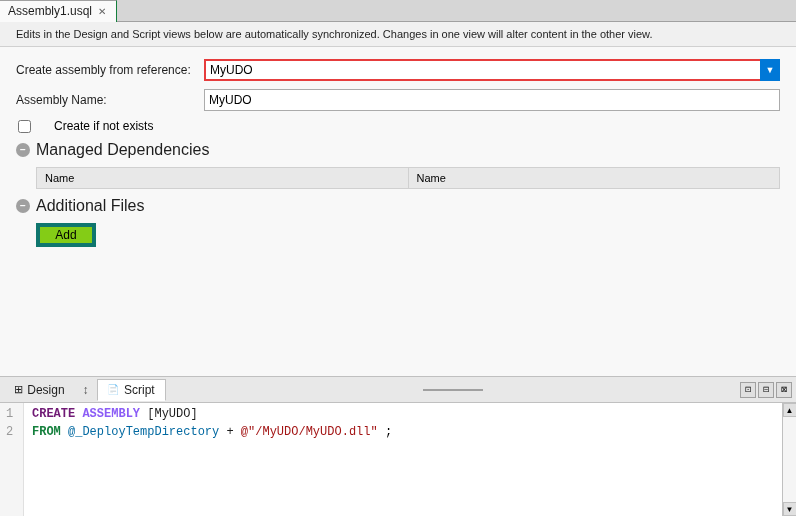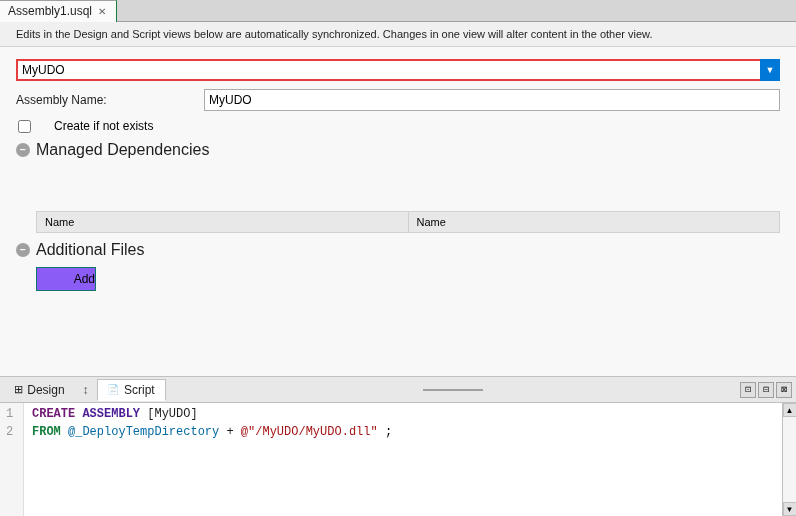--- a/index.html
+++ b/index.html
@@ -167,21 +167,20 @@
     .section-label {
       font-size: 16px;
       color: #1e1e1e;
     }
 
     
     .deps-table-container {
       margin-left: 20px;
       border: 1px solid #d0d0d0;
       background: white;
-      margin-top: 44px;
     }
 
     .deps-table {
       width: 100%;
       border-collapse: collapse;
     }
 
     .deps-table th {
       background: #e8e8e8;
       border-right: 1px solid #d0d0d0;
@@ -193,27 +192,27 @@
     }
 
     .deps-table th:last-child {
       border-right: none;
     }
 
     
     .add-btn {
       width: 60px;
       height: 24px;
-      background: #8b5cf6;
-      border: 1px solid #0f766e;
-      cursor: pointer;
-      font-size: 12px;
-      display: flex;
-      align-items: center;
-      justify-content: flex-end;
+      background: #84cc16;
+      border: 4px solid #0f766e;
+      cursor: pointer;
+      font-size: 12px;
+      display: flex;
+      align-items: center;
+      justify-content: center;
       margin-left: 20px;
     }
 
     
     .bottom-panel {
       display: flex;
       flex-direction: column;
       height: 140px;
       border-top: 1px solid #c0c0c0;
     }
@@ -313,21 +312,21 @@
       flex: 1;
       overflow-x: auto;
     }
 
     .code-line {
       line-height: 18px;
       white-space: nowrap;
     }
 
     .kw-create { color: #701a75; font-weight: bold; }
-    .kw-assembly { color: #4c1d95; font-weight: bold; }
+    .kw-assembly { color: #8b5cf6; font-weight: bold; }
     .kw-from { color: #15803d; font-weight: bold; }
     .code-bracket { color: #1e1e1e; }
     .code-name { color: #1e1e1e; }
     .code-string { color: #a31515; }
     .code-var { color: #0369a1; }
     .code-op { color: #1e1e1e; }
 
     
     .right-scrollbar {
       width: 14px;
@@ -368,20 +367,21 @@
     </div>
   </div>
 
   <div class="info-bar">
     <span>Edits in the Design and Script views below are automatically synchronized. Changes in one view will alter content in the other view.</span>
   </div>
 
   <div class="form-area">
 
     <div class="form-row">
+      <span class="form-label">Create assembly from reference:</span>
       <div class="form-select-wrapper">
         <select class="form-select">
           <option>MyUDO</option>
         </select>
         <div class="select-arrow"></div>
       </div>
     </div>
 
     <div class="form-row">
       <span class="form-label">Assembly Name:</span>

